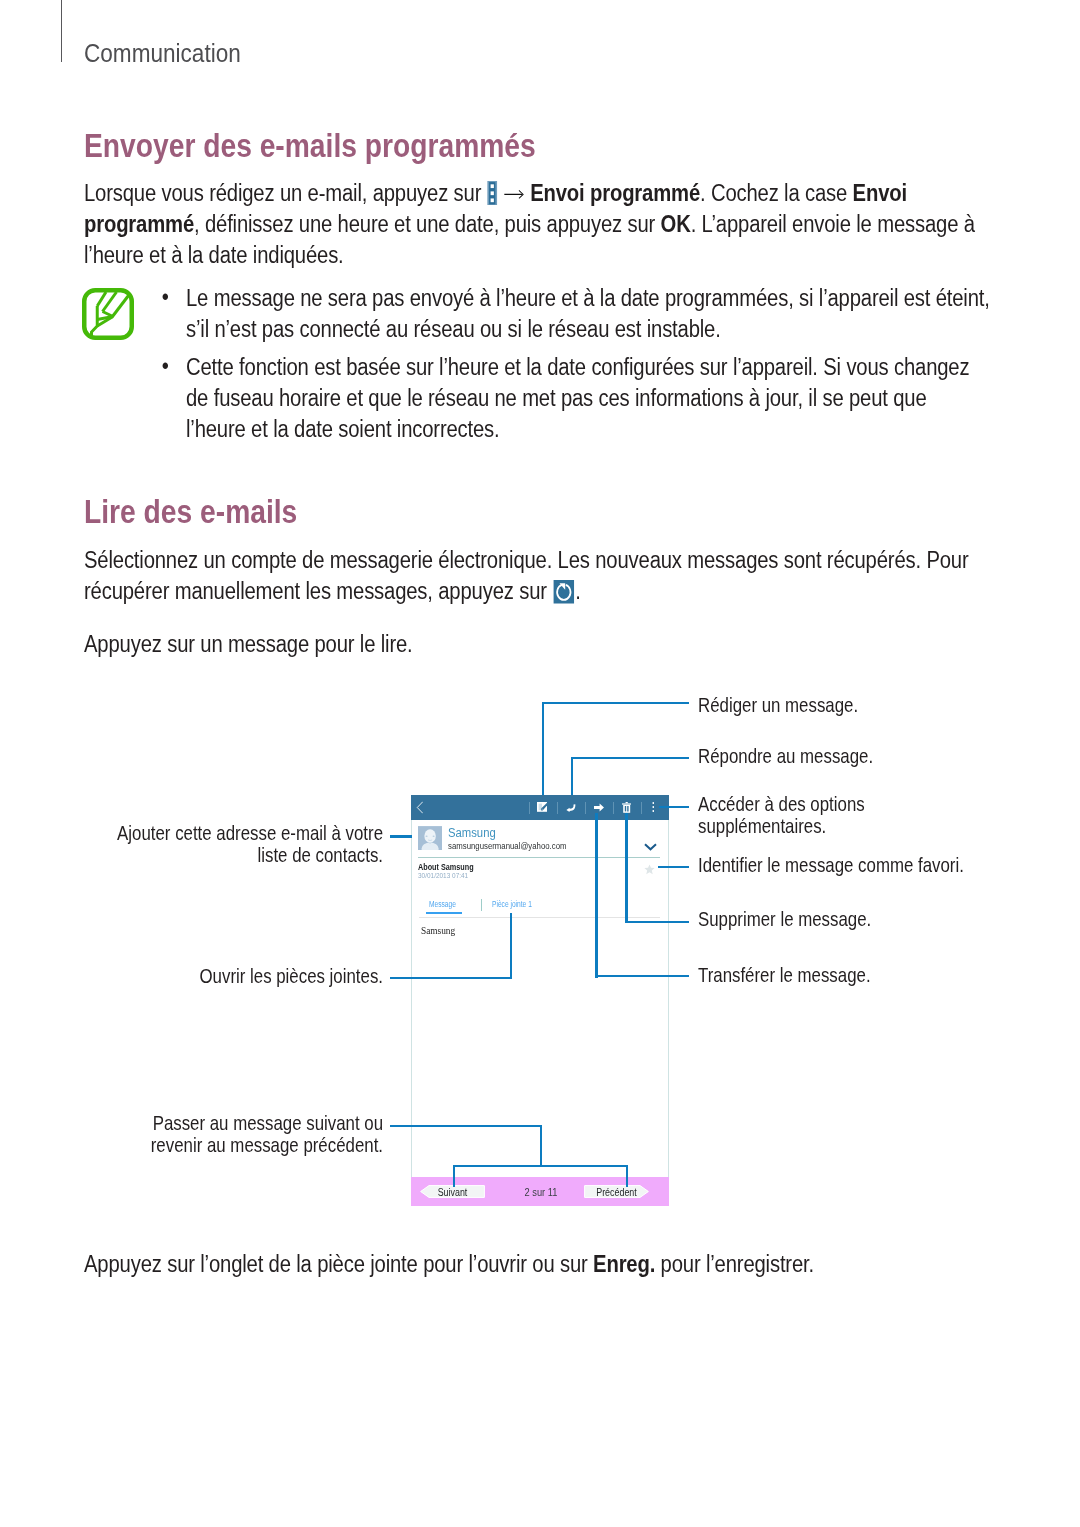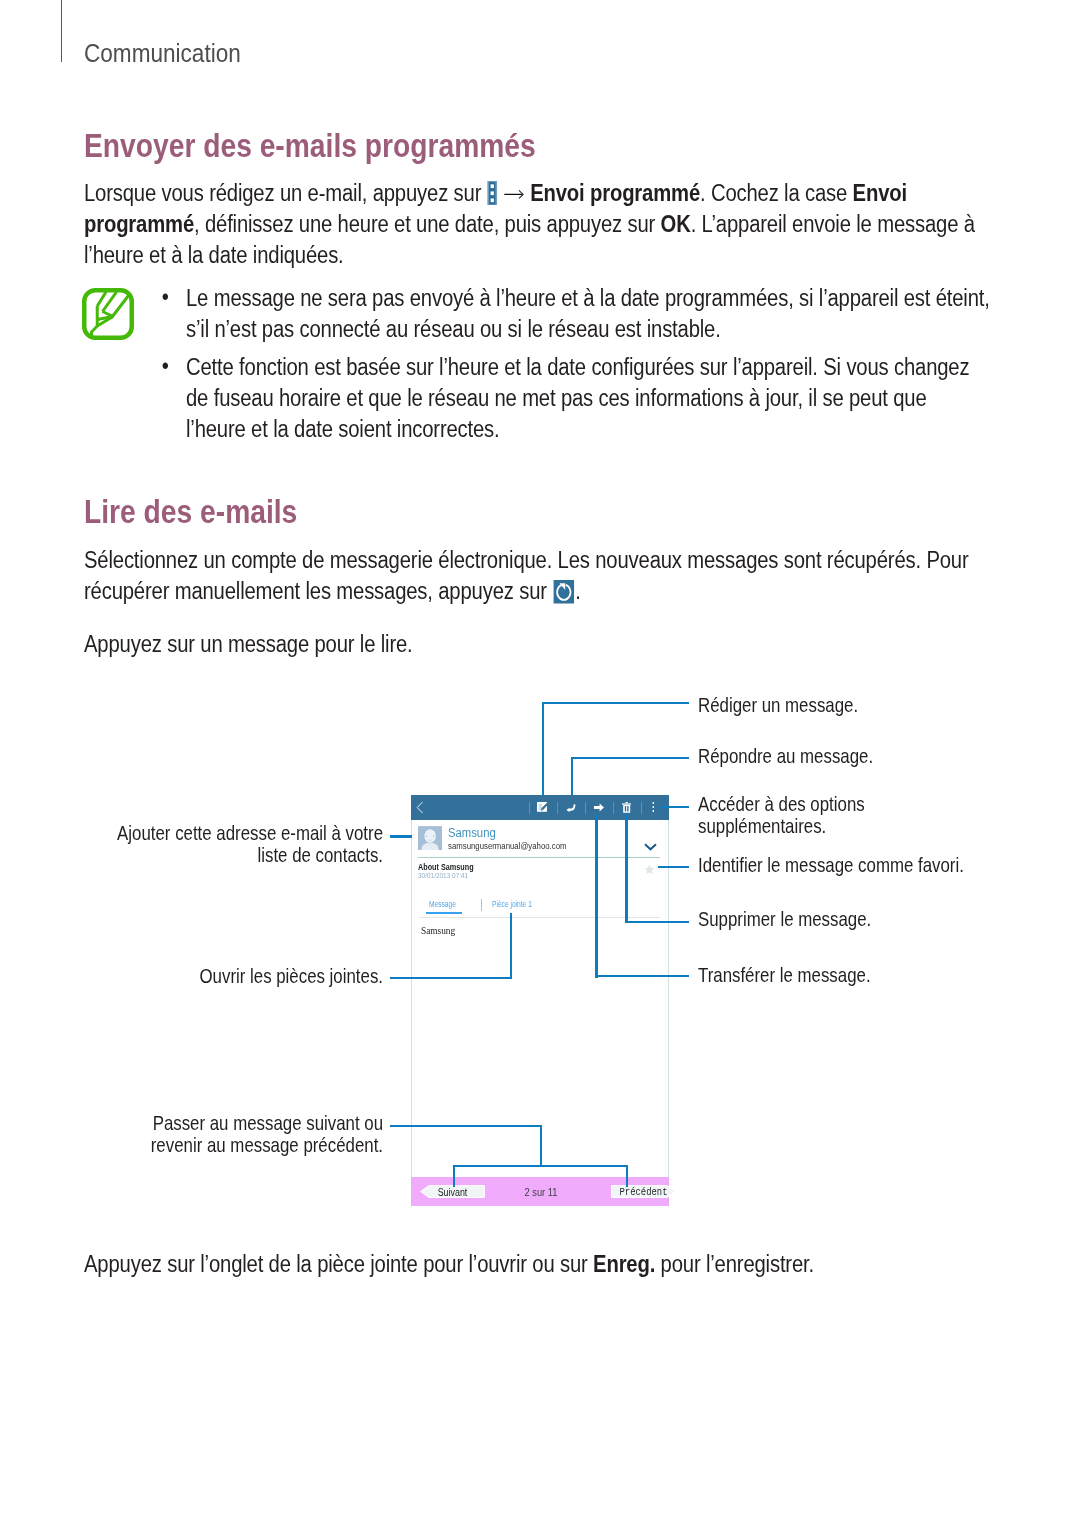--- a/index.html
+++ b/index.html
@@ -69,21 +69,21 @@
   .tab-b{left:80px;top:103.3px;}
   .tabul{position:absolute;left:14.1px;top:115.6px;width:36px;height:2.4px;background:#37a0f0;}
   .tabsep{position:absolute;left:69.2px;top:103.3px;width:1px;height:12px;background:#9ecdc9;}
   .tabline{position:absolute;left:6.3px;top:120.9px;width:241px;height:1px;background:#e4e4e4;}
   .mbody{position:absolute;left:8.5px;top:128.7px;font-size:10.6px;color:#242424;
          font-family:"Liberation Serif",serif;white-space:nowrap;
          transform:scaleX(.88);transform-origin:0 0;}
 
   .navbtn{position:absolute;top:7.7px;line-height:0;}
   .navprev{left:9px;}
-  .navnext{left:200px;font-family:Liberation Mono, monospace;}
+  .navnext{left:173px;}
   .navsh{display:block;}
   .navlbl{position:absolute;left:0;top:0;width:65px;height:13px;line-height:16.4px;text-align:center;
           font-size:10px;color:#24282b;transform:scaleX(0.89);transform-origin:50% 0;}
   .navctr{position:absolute;left:0.5px;top:9.4px;width:258px;text-align:center;font-size:10.1px;color:#3b4146;
           transform:scaleX(0.92);transform-origin:50% 0;}
 </style>
 </head>
 <body>
 
 <div class="page">

